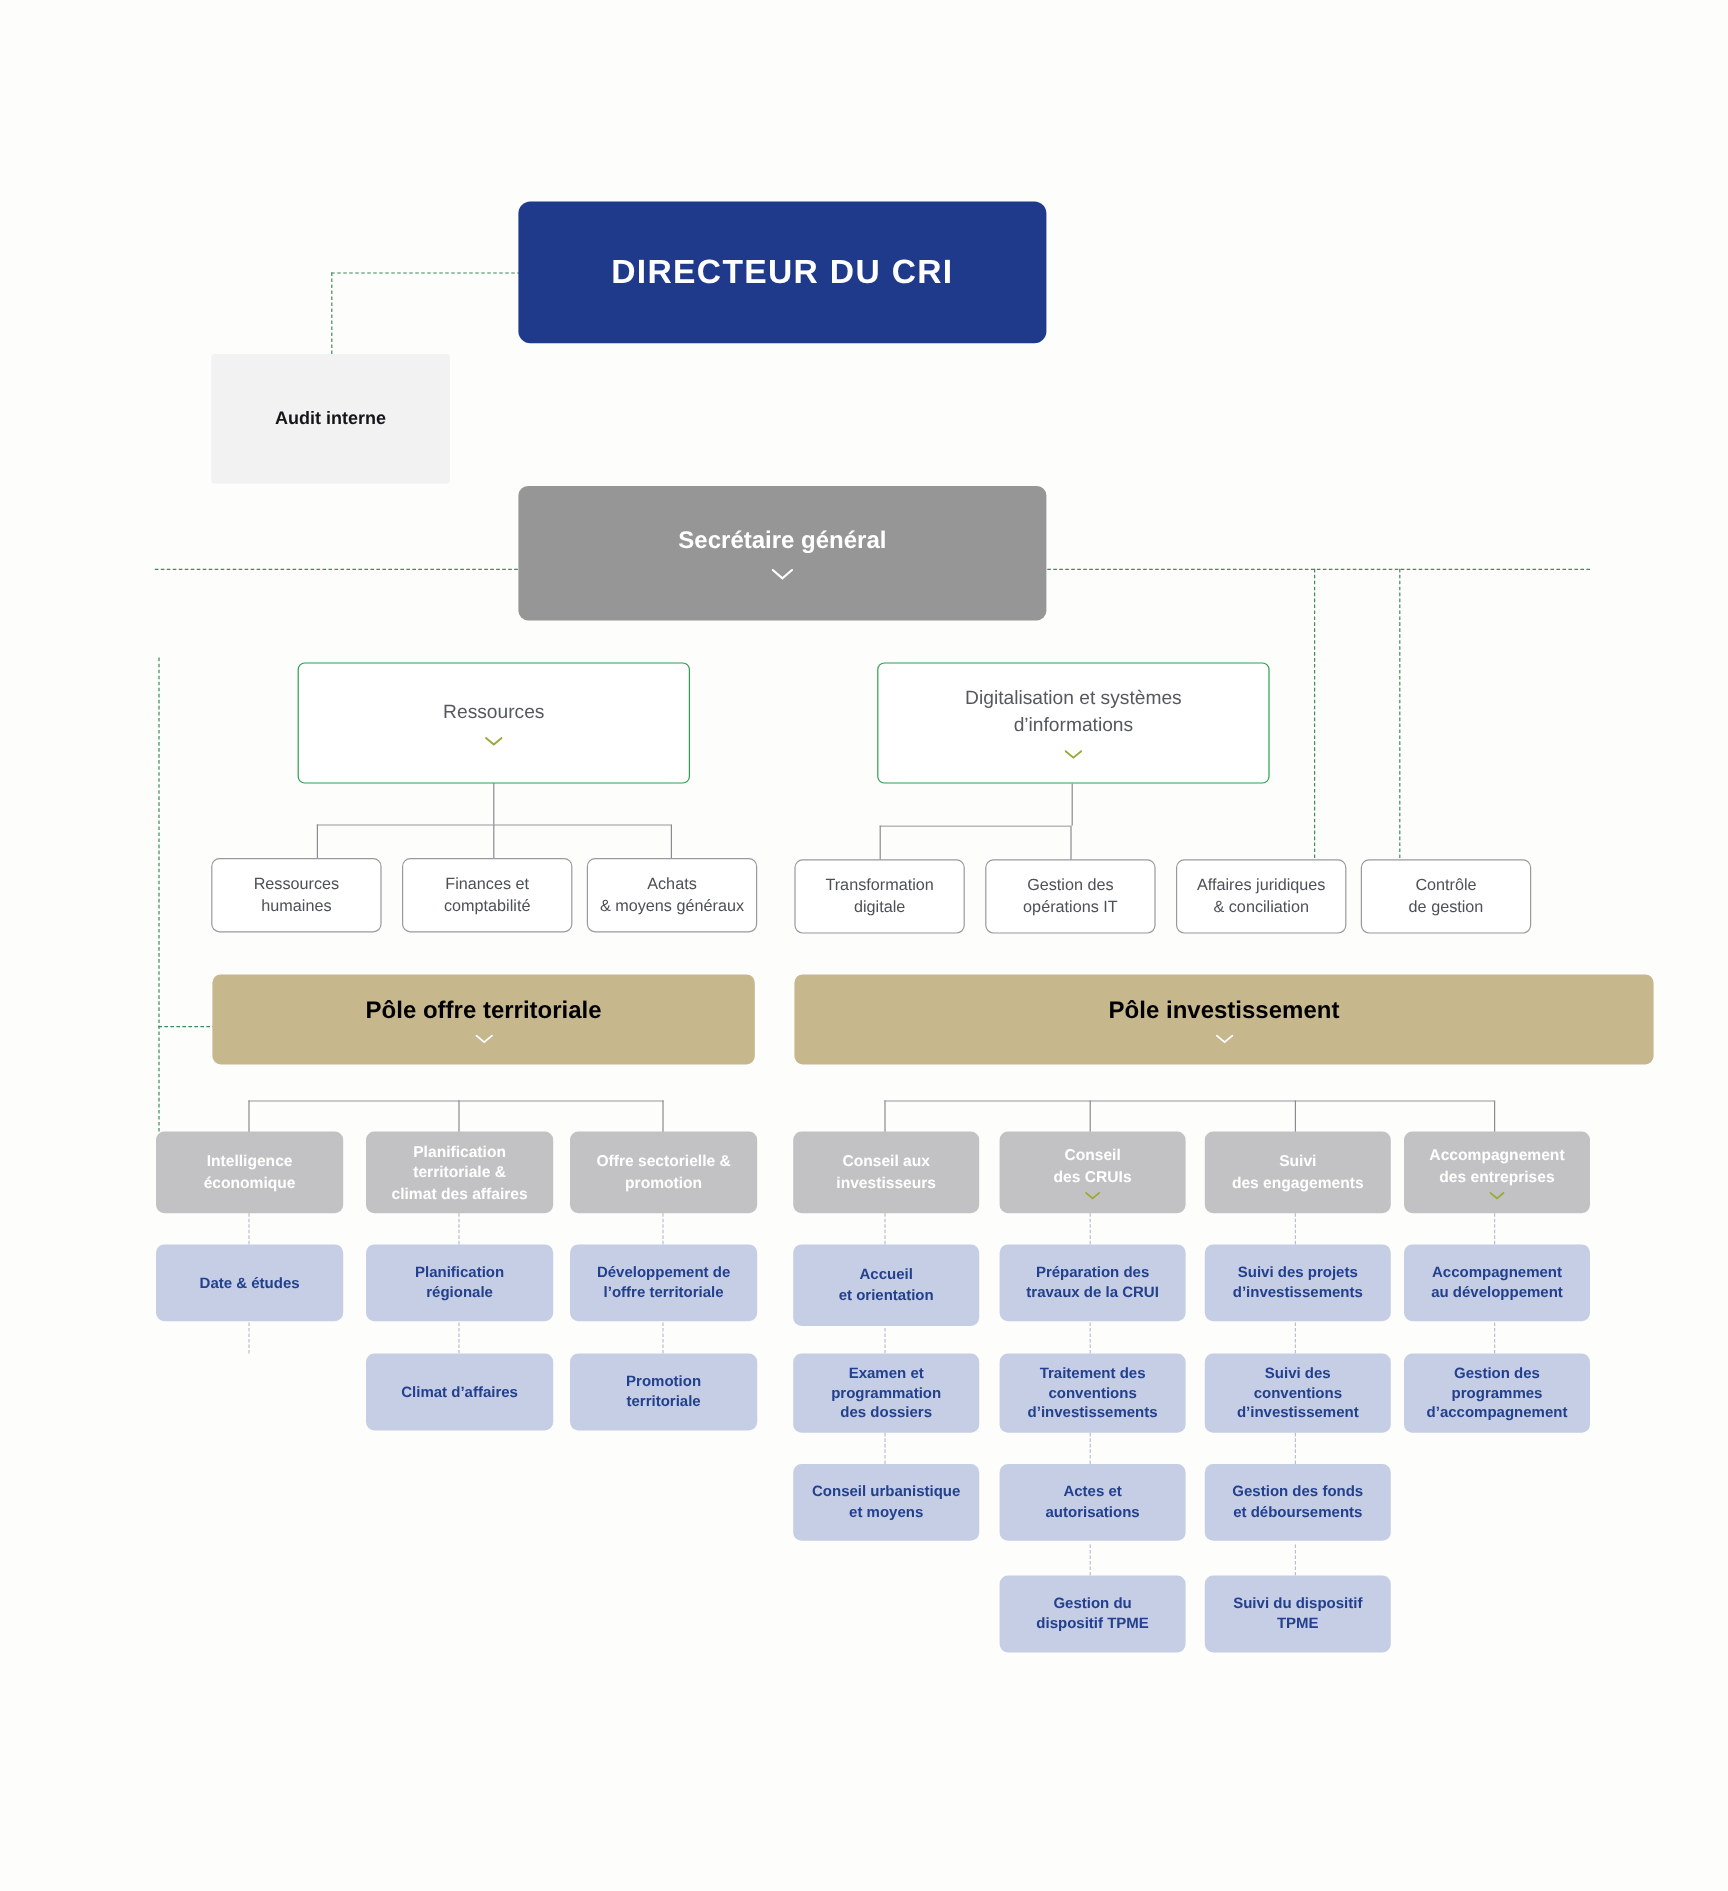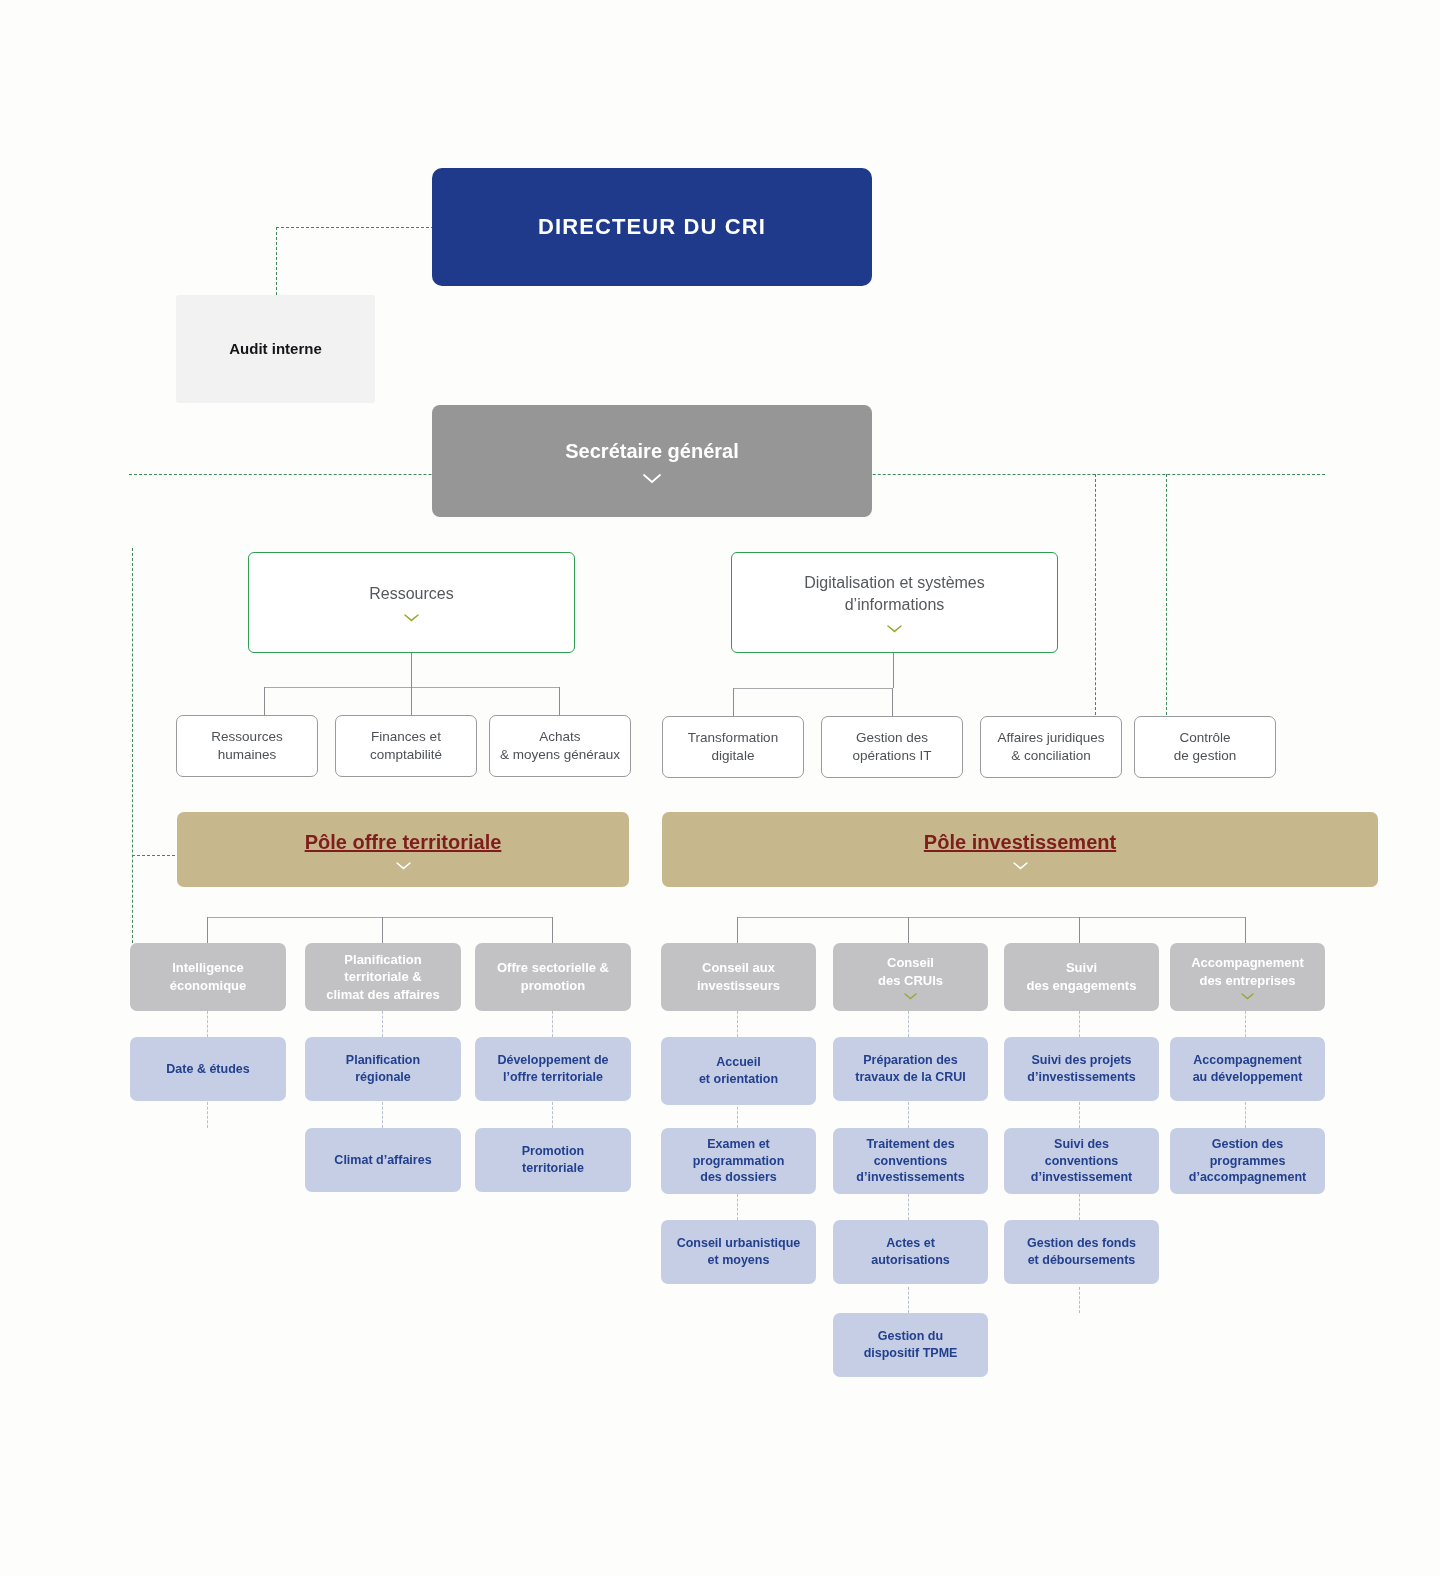--- a/index.html
+++ b/index.html
@@ -23,21 +23,21 @@
     border-radius:8px;
     line-height:1.35;
     z-index:5;
   }
   .node .lbl { display:block; white-space:pre-line; }
 
   
   .n-director {
     background:#1f3a8a;
     color:#ffffff;
-    font-size:22px;
+    font-size:28px;
     font-weight:700;
     letter-spacing:1.1px;
     border-radius:10px;
   }
   
   .n-audit {
     background:#f2f2f2;
     color:#15151a;
     font-size:15px;
     font-weight:700;
@@ -65,25 +65,24 @@
     background:#ffffff;
     border:1px solid #9a9a9d;
     color:#4d5155;
     font-size:13.5px;
     font-weight:400;
     border-radius:7px;
   }
   
   .n-gold {
     background:#c6b78d;
-    color:#7f1d1d;
+    color:#000000;
     font-size:20px;
     font-weight:700;
     border-radius:7px;
-    text-decoration:underline;
   }
   
   .n-grey {
     background:#c2c2c4;
     color:#ffffff;
     font-size:13px;
     font-weight:600;
     border-radius:7px;
   }
   
@@ -359,20 +358,24 @@
   </div>
   <div class="node n-blue" style="left:1004px; top:1128px; width:155px; height:66px;">
     <span class="lbl">Suivi des
 conventions
 d’investissement</span>
   </div>
   <div class="node n-blue" style="left:1004px; top:1220px; width:155px; height:64px;">
     <span class="lbl">Gestion des fonds
 et déboursements</span>
   </div>
+  <div class="node n-blue" style="left:1004px; top:1313px; width:155px; height:64px;">
+    <span class="lbl">Suivi du dispositif
+TPME</span>
+  </div>
 
   <div class="node n-blue" style="left:1170px; top:1037px; width:155px; height:64px;">
     <span class="lbl">Accompagnement
 au développement</span>
   </div>
   <div class="node n-blue" style="left:1170px; top:1128px; width:155px; height:66px;">
     <span class="lbl">Gestion des
 programmes
 d’accompagnement</span>
   </div>

